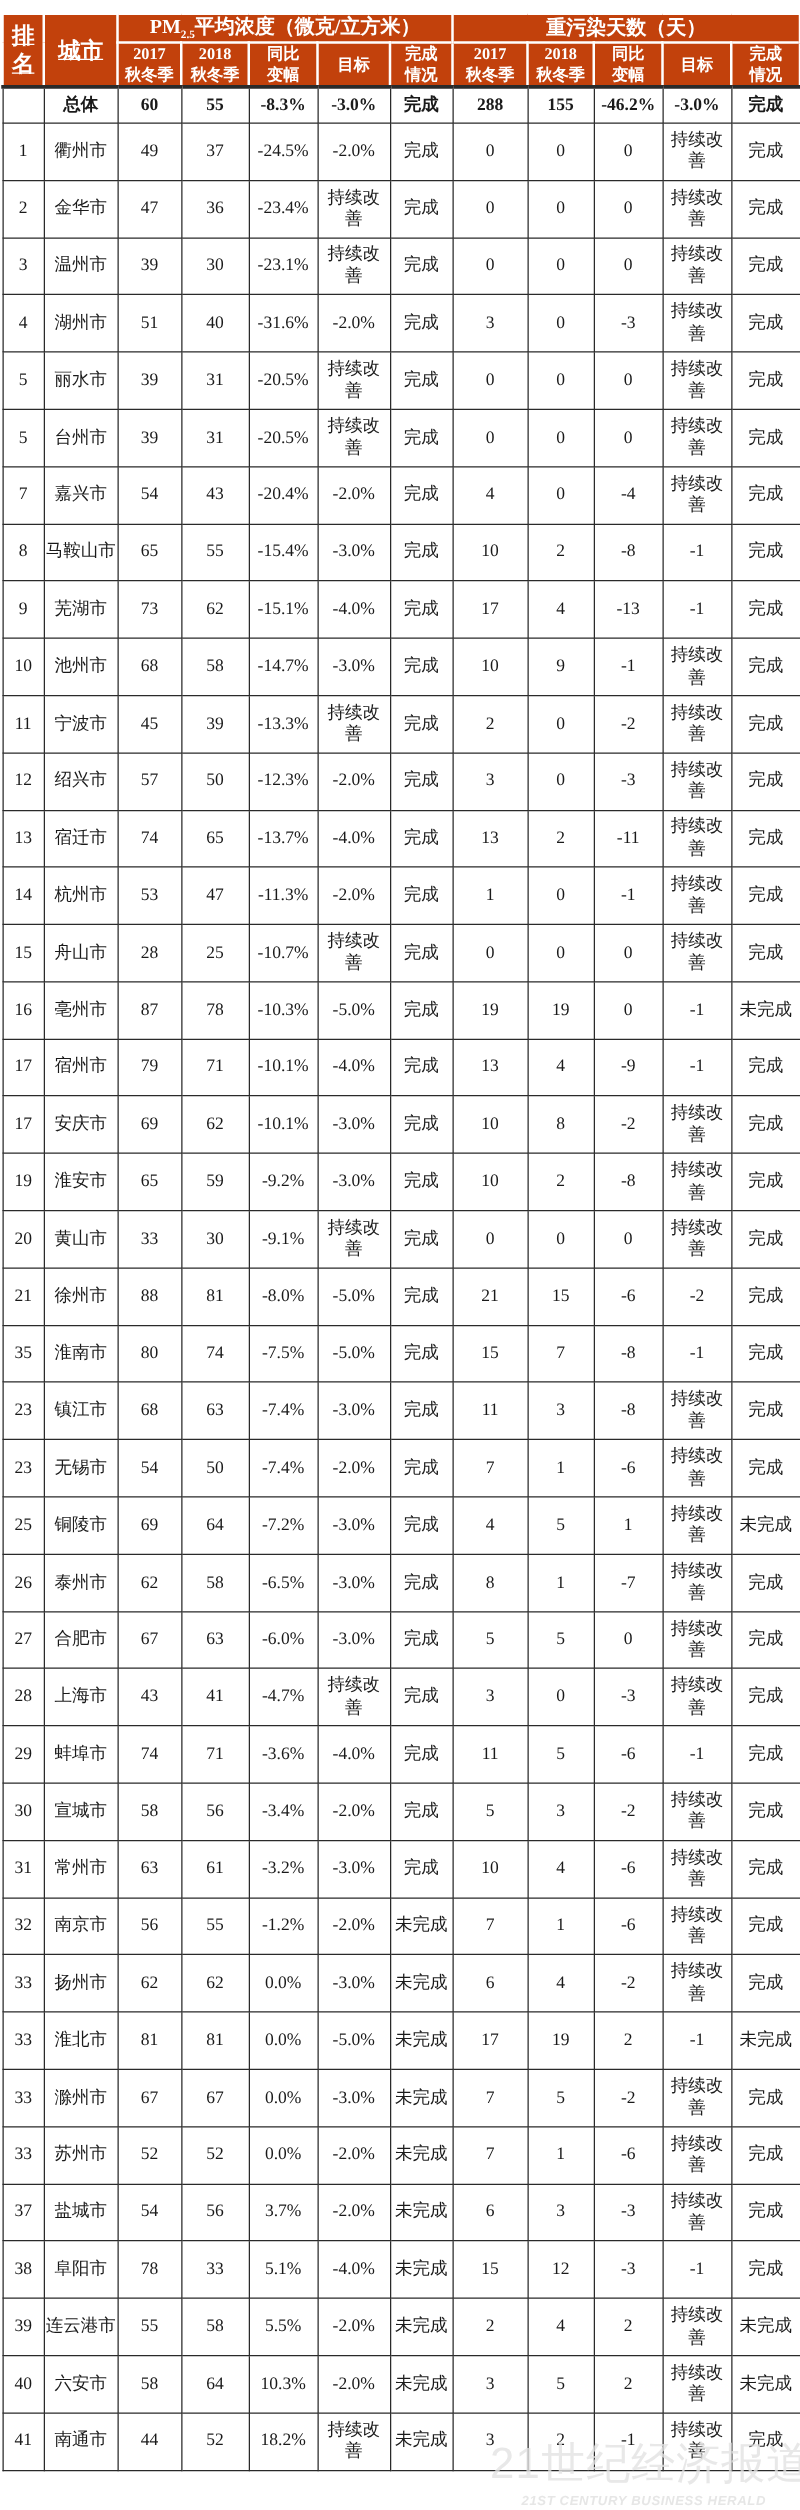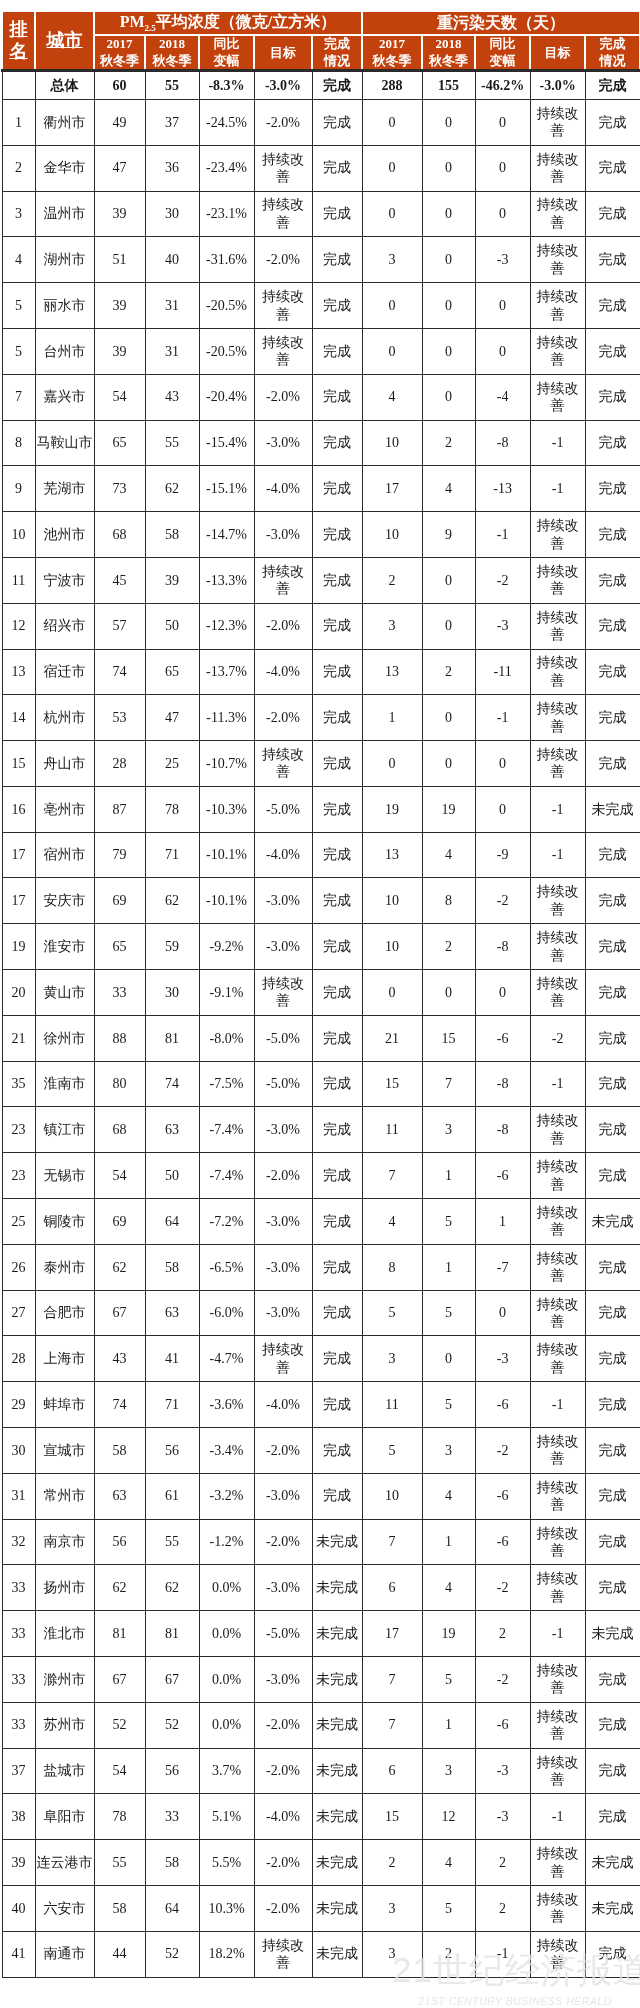--- a/index.html
+++ b/index.html
@@ -55,21 +55,21 @@
   }
   .watermark .wm-line1{
     font-size:35px;
     font-weight:normal;
     color:rgba(226,226,226,0.78);
     letter-spacing:1px;
     white-space:nowrap;
   }
   .watermark .wm-line2{
     font-size:10.5px;
-    font-weight:normal;
+    font-weight:bold;
     font-style:italic;
     color:rgba(226,226,226,0.85);
     letter-spacing:0.5px;
     margin-top:1px;
     white-space:nowrap;
   }
 </style>
 </head>
 <body>
 

